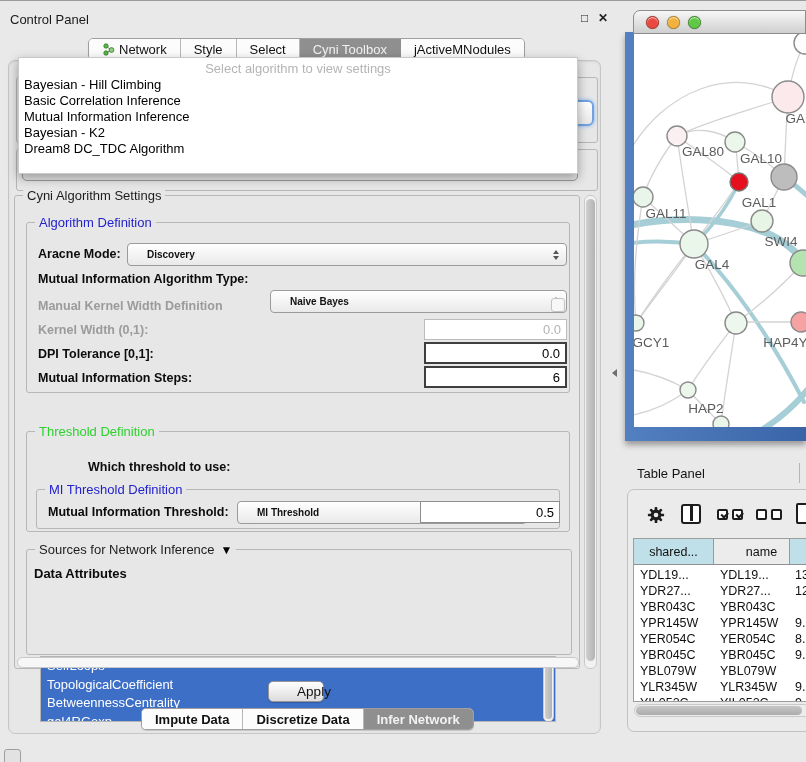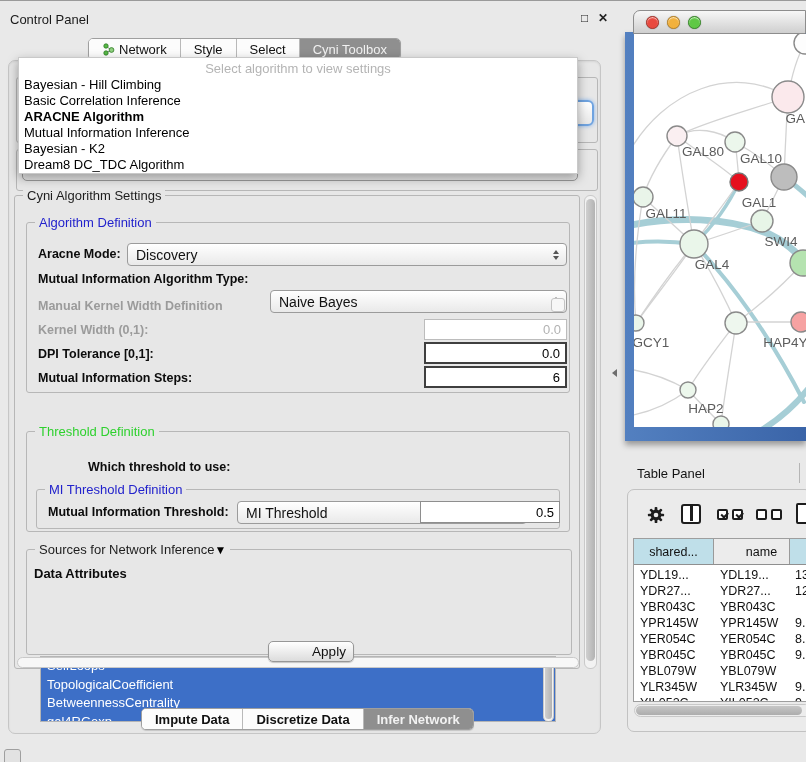--- a/index.html
+++ b/index.html
@@ -28,21 +28,21 @@
 
   
   .group{border:1px solid #b7b7b7;border-radius:3px;}
   .gtitle{position:absolute;top:-8px;left:8px;background:#e7e7e7;padding:0 4px;font-size:13px;}
   .gtitle.plain{color:#1d1d1d;}
   .gtitle.blue{color:#2222cc;}
   .gtitle.green{color:#2fd12f;}
 
   .lbl{font-size:12.5px;font-weight:bold;color:#0c0c0c;white-space:nowrap;}
   .lbl.dis{color:#9b9b9b;}
-  .combo{display:flex;align-items:center;border:1px solid #9b9b9b;border-radius:4px;background:linear-gradient(#ffffff,#e9e9e9);font-size:14px;color:#111;padding-left:8px;position:relative;box-shadow:0 1px 0 rgba(255,255,255,.7) inset;}
+  .combo{display:flex;align-items:center;border:1px solid #9b9b9b;border-radius:4px;background:linear-gradient(#ffffff,#e9e9e9);font-size:10px;color:#111;padding-left:19px;position:relative;box-shadow:0 1px 0 rgba(255,255,255,.7) inset;font-weight:bold;}
   .spin{position:absolute;right:7px;top:50%;transform:translateY(-50%);display:flex;flex-direction:column;gap:2px;}
   .spin i{display:block;width:0;height:0;border-left:3.5px solid transparent;border-right:3.5px solid transparent;}
   .spin .up{border-bottom:4px solid #555;}
   .spin .dn{border-top:4px solid #555;}
   .field{border:1px solid #a8a8a8;background:#fff;font-size:13px;text-align:right;padding:0 5px;font-family:"Liberation Sans",sans-serif;}
   .field.strong{border:2px solid #3f3f3f;}
   .field.dis{color:#b2b2b2;border:1px solid #bcbcbc;}
   .checkbox{border:1.5px solid #c3c3c3;border-radius:3px;background:#f7f7f7;}
   .arrow-glyph{font-size:12px;color:#000;}
 
@@ -91,32 +91,34 @@
       </div>
       <div class="tab">
           <span>Style</span>
         </div>
       <div class="tab">
           <span>Select</span>
         </div>
       <div class="tab sel">
           <span>Cyni Toolbox</span>
         </div>
+      <div class="tab">
+          <span>jActiveMNodules</span>
+        </div>
     </div>
 
     <div class="abs group" style="left:16px;top:76px;width:582px;height:66px;border-radius:3px;"></div>
     <div class="abs" style="left:556px;top:99px;width:38px;height:26px;border:2px solid #6fa3e0;border-radius:6px;box-shadow:0 0 4px #86b4ec;background:linear-gradient(#fff,#e8e8e8);"></div>
     <div class="abs group" style="left:16px;top:148px;width:582px;height:42px;"></div>
     <div class="abs" style="left:22px;top:156px;width:556px;height:24px;border:1px solid #9b9b9b;border-radius:5px;background:linear-gradient(#fff,#e6e6e6);"></div>
 
     <div class="abs dd" style="left:18px;top:56px;width:560px;height:117px;">
       <div class="dd-head" style="margin-top:2px;">Select algorithm to view settings</div>
       <div class="dd-item">Bayesian - Hill Climbing</div>
       <div class="dd-item">Basic Correlation Inference</div>
-      <div class="dd-item bold">ARACNE Algorithm</div>
       <div class="dd-item">Mutual Information Inference</div>
       <div class="dd-item">Bayesian - K2</div>
       <div class="dd-item">Dream8 DC_TDC Algorithm</div>
     </div>
 
     <div class="abs group" style="left:14px;top:194px;width:566px;height:474px;">
       <div class="gtitle plain">Cyni Algorithm Settings</div>
     </div>
 
     <div class="abs vscroll" style="left:584px;top:194px;width:13px;height:474px;">
@@ -163,39 +165,39 @@
           <i class="dn"></i>
         </span>
     </div>
     <div class="abs lbl" style="left:48px;top:504px;">Mutual Information Threshold:</div>
     <div class="abs group" style="left:36px;top:488px;width:524px;height:40px;">
       <div class="gtitle blue">MI Threshold Definition</div>
     </div>
     <input class="abs field" style="left: 420px; top: 500px; width: 140px; height: 22px; border: 1px solid rgb(142, 142, 142);" value="0.5">
 
     <div class="abs group" style="left:26px;top:548px;width:546px;height:106px;">
-      <div class="gtitle plain" style="display:flex;align-items:center;">
+      <div class="gtitle plain" style="display:flex;align-items:center;gap:6px;">
         <span>Sources for Network Inference</span>
         <span class="arrow-glyph">▼</span>
       </div>
     </div>
     <div class="abs lbl" style="left:34px;top:565px;font-size:13px;">Data Attributes</div>
     <div class="abs attr-list" style="left:40px;top:586px;width:516px;height:66px;">
       <div class="attr-item">SelfLoops</div>
       <div class="attr-item">TopologicalCoefficient</div>
       <div class="attr-item">BetweennessCentrality</div>
       <div class="attr-item">gal4RGexp</div>
       <div class="vscroll" style="position:absolute;right:1px;top:1px;width:11px;height:64px;">
         <div class="vthumb" style="position:absolute;left:1px;top:2px;width:7px;height:58px;"></div>
       </div>
     </div>
 
     <div class="abs hscroll" style="left:17px;top:656px;width:562px;height:11px;"></div>
 
-    <div class="abs button" style="left:268px;top:640px;width:86px;height:21px;padding-left:36px;">
+    <div class="abs button" style="left:268px;top:680px;width:56px;height:21px;padding-left:36px;">
       <span>Apply</span>
     </div>
 
     <div class="abs tabbar" style="left:141px;top:707px;">
       <div class="tab" style="font-weight:bold;">
           <span>Impute Data</span>
         </div>
       <div class="tab" style="font-weight:bold;">
           <span>Discretize Data</span>
         </div>

